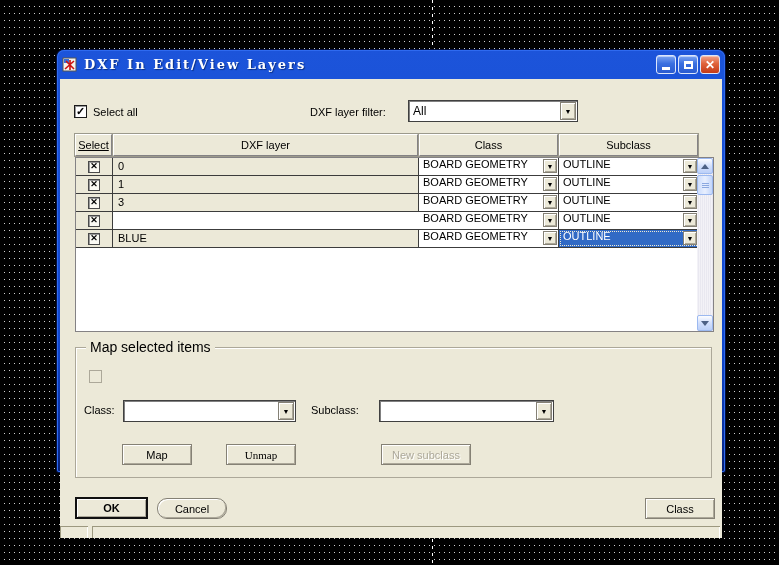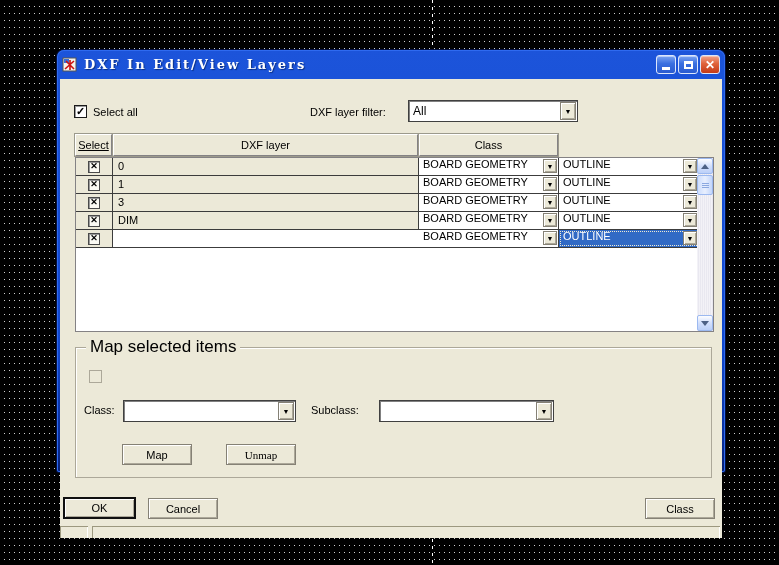--- a/index.html
+++ b/index.html
@@ -106,21 +106,21 @@
   .sthumb { position:absolute; left:0; top:17px; width:16px; height:20px; border-radius:2px;
     background: linear-gradient(90deg,#cdddfc 0%, #e8effe 50%, #c3d6fb 100%);
     border:1px solid #9cb9f0; display:flex; flex-direction:column; gap:1px;
     align-items:center; justify-content:center; }
   .grip { width:7px; height:1px; background:#8ba8e0; }
 
   
   .groupbox { position:absolute; left:15px; top:268px; width:637px; height:131px;
     border:1px solid #aca899; box-shadow: inset 1px 1px 0 #ffffff; }
   .legend { position:absolute; left:10px; top:-8px; background:#ECE9D8; padding:0 4px;
-    font-size:17px; line-height:14px; }
+    font-size:14px; line-height:14px; }
   .disabled-text { color:#aca899; text-shadow:1px 1px 0 #fff; }
 
   .statusbar { position:absolute; left:3px; top:474px; width:662px; height:14px;
     background:#ECE9D8; display:flex; align-items:stretch; padding-top:2px; }
   .spanel { border-top:1px solid #9c987f; border-left:1px solid #9c987f;
     box-shadow: inset -1px 0 0 #fff; background:#ECE9D8; }
   .spanel.small { width:28px; margin-left:0; }
   .spanel.wide { flex:1; margin-left:4px; margin-right:2px; }
 </style>
 </head>
@@ -167,20 +167,21 @@
       <div class="combo" style="left:348px; top:21px; width:170px; height:22px;">
         <span class="cval">All</span>
         <span class="arrowbtn">
             <span>▼</span>
           </span>
       </div>
 
       <div class="thead-cell" style="left:15px;  width:37px;text-decoration:underline;">Select</div>
       <div class="thead-cell" style="left:359px; width:139px;">Class</div>
       <div class="thead-cell" style="left:53px;  width:305px;">DXF layer</div>
+      <div class="thead-cell" style="left:499px; width:139px;">Subclass</div>
 
       <div class="tbody">
 
         <div class="trow" style="top:0;">
           <div class="cell c-sel">
               <span class="xbox">
                 <span>✕</span>
               </span>
             </div>
           <div class="cell c-layer">0</div>
@@ -239,41 +240,41 @@
               </span>
             </div>
         </div>
 
         <div class="trow" style="top:54px;">
           <div class="cell c-sel">
               <span class="xbox">
                 <span>✕</span>
               </span>
             </div>
-          <div class="cell c-layer">DIM</div>
           <div class="cell c-class">
               <span class="cellcombo-val">BOARD GEOMETRY</span>
               <span class="cellarrow">
                 <span>▼</span>
               </span>
             </div>
           <div class="cell c-sub">
               <span class="cellcombo-val">OUTLINE</span>
               <span class="cellarrow">
                 <span>▼</span>
               </span>
             </div>
         </div>
 
         <div class="trow" style="top:72px;">
           <div class="cell c-sel">
               <span class="xbox">
                 <span>✕</span>
               </span>
             </div>
+          <div class="cell c-layer">BLUE</div>
           <div class="cell c-class">
               <span class="cellcombo-val">BOARD GEOMETRY</span>
               <span class="cellarrow">
                 <span>▼</span>
               </span>
             </div>
           <div class="cell c-sub selected">
               <span class="cellcombo-val">OUTLINE</span>
               <span class="cellarrow">
                 <span>▼</span>
@@ -312,24 +313,25 @@
         <span class="label" style="left:235px; top:55px;">Subclass:</span>
         <div class="combo" style="left:303px; top:52px; width:175px; height:22px;">
           <span class="cval"></span>
           <span class="arrowbtn">
               <span>▼</span>
             </span>
         </div>
 
         <button class="btn" style="left:46px; top:96px; width:70px; height:21px;">Map</button>
         <button class="btn" style="left:150px; top:96px; width:70px; height:21px;font-family:Liberation Serif, serif;">Unmap</button>
+        <button class="btn disabled" style="left:305px; top:96px; width:90px; height:21px;">New subclass</button>
       </div>
 
-      <button class="btn default" style="left:3px; top:418px; width:73px; height:22px;">OK</button>
-      <button class="btn" style="left:88px; top:419px; width:70px; height:21px;">Cancel</button>
+      <button class="btn default" style="left:15px; top:418px; width:73px; height:22px;font-weight:bold;">OK</button>
+      <button class="btn" style="left:97px; top:419px; width:70px; height:21px;border-radius:10px;">Cancel</button>
       <button class="btn" style="left:585px; top:419px; width:70px; height:21px;">Class</button>
     </div>
 
     <div class="statusbar">
       <div class="spanel small"></div>
       <div class="spanel wide"></div>
     </div>
 
   </div>
 </div>

